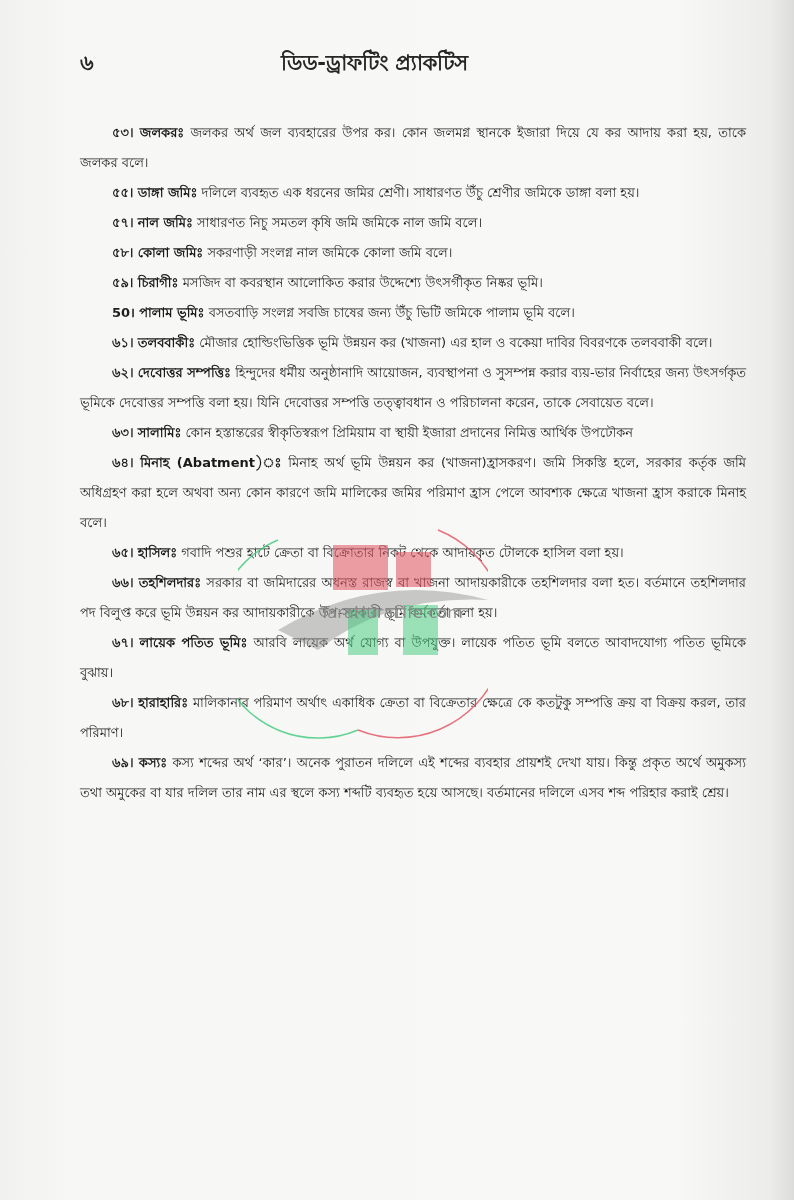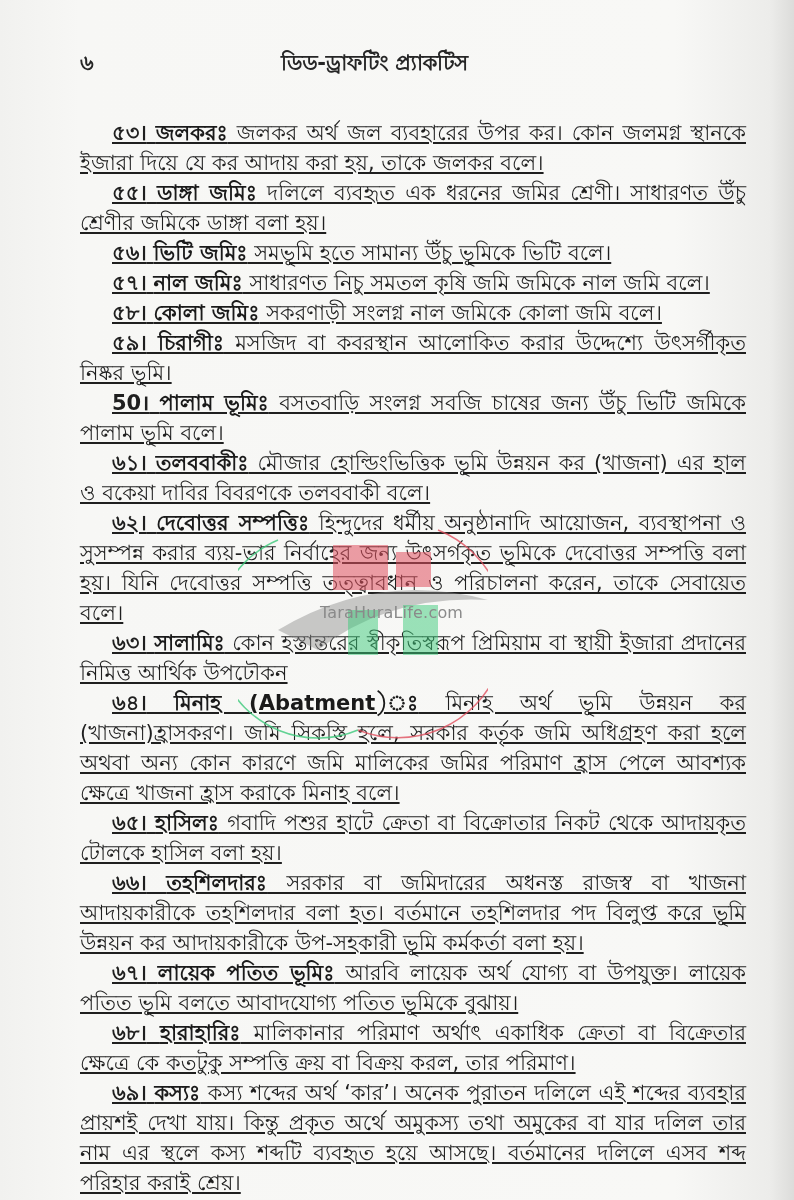--- a/index.html
+++ b/index.html
@@ -20,21 +20,21 @@
   .page-num {
     position: absolute; left: 0; top: 0; font-size: 21px; font-weight: bold; color: #262626;
   }
   .running-title {
     position: absolute; left: 155px; top: 0; font-size: 21px; font-weight: bold; color: #262626;
     letter-spacing: -0.3px;
     margin-left: 46px;
   }
   .content {
     position: absolute; top: 118px; left: 80px; width: 666px;
-    font-size: 21px; line-height: 30px; text-align: justify; text-decoration: underline;
+    font-size: 13px; line-height: 30px; text-align: justify;
   }
   .entry { margin: 0; text-indent: 32px; }
   .term { font-weight: bold; color: #1a1a1a; }
   .num { font-weight: bold; }
   .watermark {
     position: absolute; left: 238px; top: 500px; width: 250px; height: 250px; pointer-events: none;
   }
   .wm-text {
     position: absolute; left: 320px; top: 603px; font-size: 16px; color: #8a8a8a;
     font-family: "DejaVu Sans", sans-serif; letter-spacing: 0.2px;
@@ -46,21 +46,20 @@
 <div class="page">
 
   <div class="header">
     <span class="page-num">৬</span>
     <span class="running-title">ডিড-ড্রাফটিং প্র্যাকটিস</span>
   </div>
 
   <div class="content">
     <p class="entry"><span class="num">৫৩।</span> <span class="term">জলকরঃ</span><span> জলকর অর্থ জল ব্যবহারের উপর কর। কোন জলমগ্ন স্থানকে ইজারা দিয়ে যে কর আদায় করা হয়, তাকে জলকর বলে।</span></p>
     <p class="entry"><span class="num">৫৫।</span> <span class="term">ডাঙ্গা জমিঃ</span><span> দলিলে ব্যবহৃত এক ধরনের জমির শ্রেণী। সাধারণত উঁচু শ্রেণীর জমিকে ডাঙ্গা বলা হয়।</span></p>
-    <p class="entry"><span class="num">৫৬।</span> <span class="term">ভিটি জমিঃ</span><span> সমভূমি হতে সামান্য উঁচু ভূমিকে ভিটি বলে।</span></p>
     <p class="entry"><span class="num">৫৭।</span> <span class="term">নাল জমিঃ</span><span> সাধারণত নিচু সমতল কৃষি জমি জমিকে নাল জমি বলে।</span></p>
     <p class="entry"><span class="num">৫৮।</span> <span class="term">কোলা জমিঃ</span><span> সকরণাড়ী সংলগ্ন নাল জমিকে কোলা জমি বলে।</span></p>
     <p class="entry"><span class="num">৫৯।</span> <span class="term">চিরাগীঃ</span><span> মসজিদ বা কবরস্থান আলোকিত করার উদ্দেশ্যে উৎসর্গীকৃত নিষ্কর ভূমি।</span></p>
     <p class="entry"><span class="num">50।</span> <span class="term">পালাম ভূমিঃ</span><span> বসতবাড়ি সংলগ্ন সবজি চাষের জন্য উঁচু ভিটি জমিকে পালাম ভূমি বলে।</span></p>
     <p class="entry"><span class="num">৬১।</span> <span class="term">তলববাকীঃ</span><span> মৌজার হোল্ডিংভিত্তিক ভূমি উন্নয়ন কর (খাজনা) এর হাল ও বকেয়া দাবির বিবরণকে তলববাকী বলে।</span></p>
     <p class="entry"><span class="num">৬২।</span> <span class="term">দেবোত্তর সম্পত্তিঃ</span><span> হিন্দুদের ধর্মীয় অনুষ্ঠানাদি আয়োজন, ব্যবস্থাপনা ও সুসম্পন্ন করার ব্যয়-ভার নির্বাহের জন্য উৎসর্গকৃত ভূমিকে দেবোত্তর সম্পত্তি বলা হয়। যিনি দেবোত্তর সম্পত্তি তত্ত্বাবধান ও পরিচালনা করেন, তাকে সেবায়েত বলে।</span></p>
     <p class="entry"><span class="num">৬৩।</span> <span class="term">সালামিঃ</span><span> কোন হস্তান্তরের স্বীকৃতিস্বরূপ প্রিমিয়াম বা স্থায়ী ইজারা প্রদানের নিমিত্ত আর্থিক উপঢৌকন</span></p>
     <p class="entry"><span class="num">৬৪।</span> <span class="term">মিনাহ (Abatment)ঃ</span><span> মিনাহ অর্থ ভূমি উন্নয়ন কর (খাজনা)হ্রাসকরণ। জমি সিকস্তি হলে, সরকার কর্তৃক জমি অধিগ্রহণ করা হলে অথবা অন্য কোন কারণে জমি মালিকের জমির পরিমাণ হ্রাস পেলে আবশ্যক ক্ষেত্রে খাজনা হ্রাস করাকে মিনাহ বলে।</span></p>
     <p class="entry"><span class="num">৬৫।</span> <span class="term">হাসিলঃ</span><span> গবাদি পশুর হাটে ক্রেতা বা বিক্রোতার নিকট থেকে আদায়কৃত টোলকে হাসিল বলা হয়।</span></p>
     <p class="entry"><span class="num">৬৬।</span> <span class="term">তহশিলদারঃ</span><span> সরকার বা জমিদারের অধনস্ত রাজস্ব বা খাজনা আদায়কারীকে তহশিলদার বলা হত। বর্তমানে তহশিলদার পদ বিলুপ্ত করে ভূমি উন্নয়ন কর আদায়কারীকে উপ-সহকারী ভূমি কর্মকর্তা বলা হয়।</span></p>

